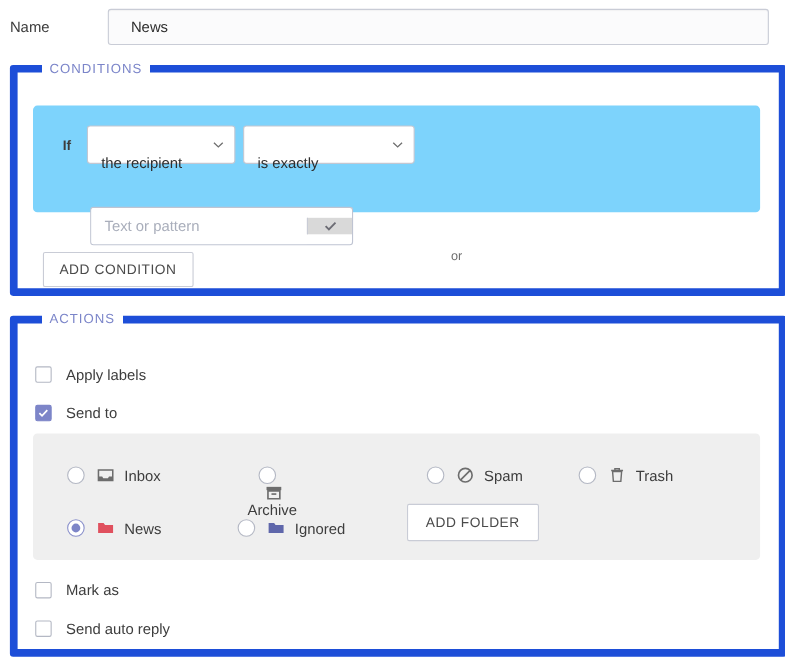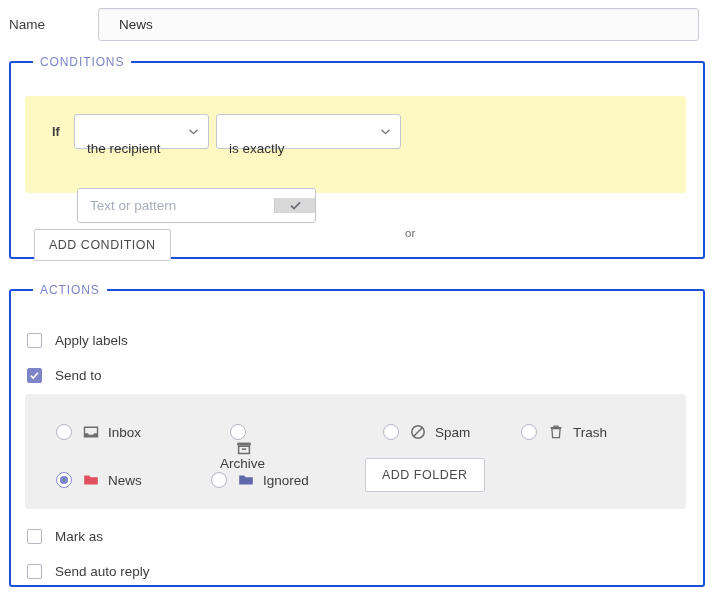--- a/index.html
+++ b/index.html
@@ -45,21 +45,21 @@
     color: #2e2e2e;
     outline: none;
     box-shadow: 0 1px 1px rgba(0,0,0,0.04) inset;
   }
 
   
   fieldset.panel {
     position: absolute;
     margin: 0;
     padding: 0;
-    border: 2px solid #1d4ed8;
+    border: 7px solid #1d4ed8;
     border-radius: 3px;
     background: #ffffff;
   }
   fieldset.panel > legend {
     margin-left: 22px;
     padding: 0 7px;
     font-size: 12px;
     letter-spacing: 0.9px;
     color: #7b85c9;
     font-family: "Liberation Sans", sans-serif;
@@ -71,21 +71,21 @@
   #actions-panel {
     left: 9px; top: 283px;
     width: 692px; height: 300px;
   }
 
   
   .cond-box {
     position: absolute;
     left: 14px; top: 27px;
     width: 661px; height: 97px;
-    background: #fef9c3;
+    background: #7dd3fc;
     border-radius: 4px;
   }
   .cond-row {
     position: absolute;
     left: 27px; top: 18px;
     display: flex;
     align-items: center;
   }
   .if-label {
     font-size: 12.5px;
@@ -102,21 +102,21 @@
     border-radius: 3px;
     display: flex;
     align-items: center;
     padding: 0 8px 0 12px;
     font-size: 13.5px;
     color: #2e2e2e;
     cursor: pointer;
     user-select: none;
   }
   #sel-field { width: 135px; }
-  #sel-operator { width: 185px; margin-left: 7px; }
+  #sel-operator { width: 156px; margin-left: 7px; }
   .sel .sel-text { flex: 1; margin-top: 34px; }
   .chev {
     width: 13px; height: 13px;
     flex: none;
     margin-left: 6px;
   }
   .chev svg { display:block; }
 
   .tag {
     position: absolute;

